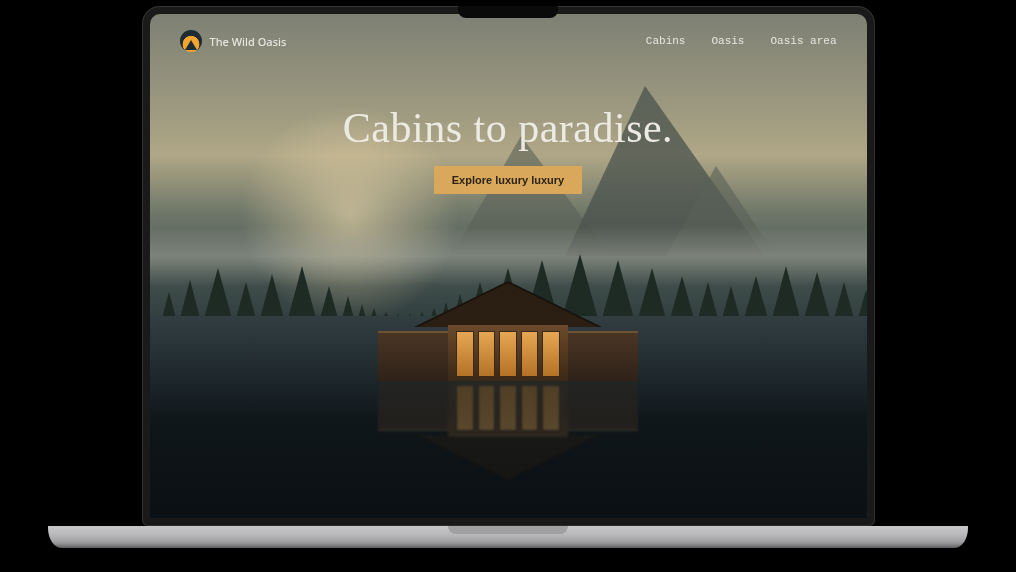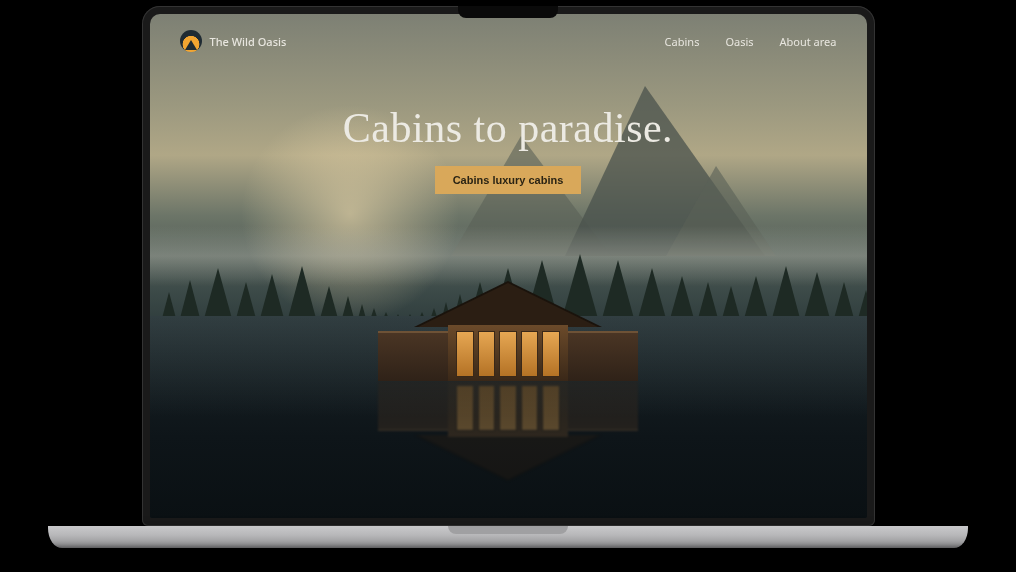--- a/index.html
+++ b/index.html
@@ -261,20 +261,21 @@
   }
   .navlinks {
     display: flex;
     gap: 26px;
   }
   .navlinks a {
     color: #e8e6df;
     font-size: 11px;
     text-decoration: none;
     cursor: pointer;
+    font-family: Liberation Mono, monospace;
   }
 
   
   .hero-text {
     position: absolute;
     top: 90px;
     left: 0; right: 0;
     text-align: center;
     z-index: 20;
   }
@@ -378,25 +379,25 @@
       </div>
 
       <nav class="nav">
         <div class="brand">
           <span class="logo"></span>
           <span>The Wild Oasis</span>
         </div>
         <div class="navlinks">
           <a>Cabins</a>
           <a>Oasis</a>
-          <a>About area</a>
+          <a>Oasis area</a>
         </div>
       </nav>
 
       <div class="hero-text">
         <h1>Cabins to paradise.</h1>
-        <button class="cta">Cabins luxury cabins</button>
+        <button class="cta">Explore luxury luxury</button>
       </div>
 
     </div>
   </div>
   <div class="base"></div>
 </div>
 
 </body></html>

